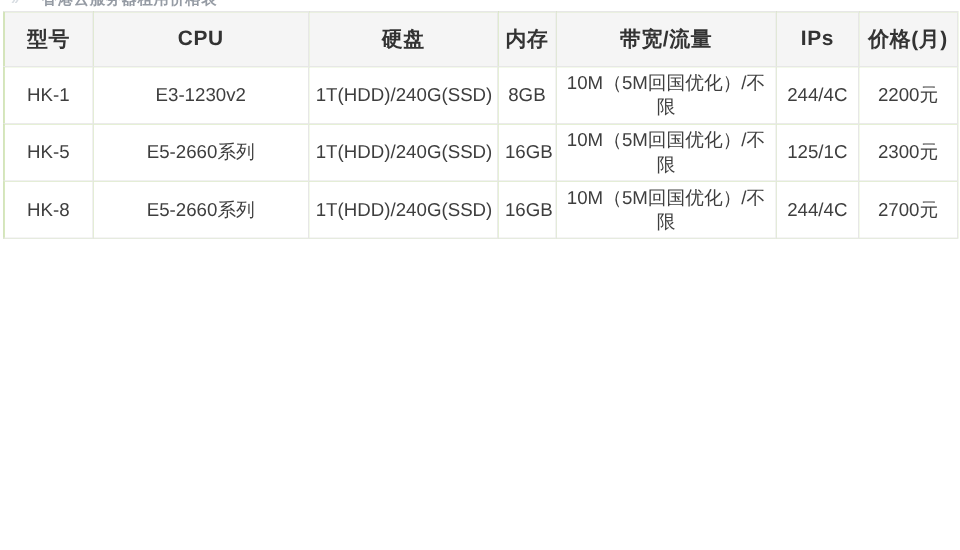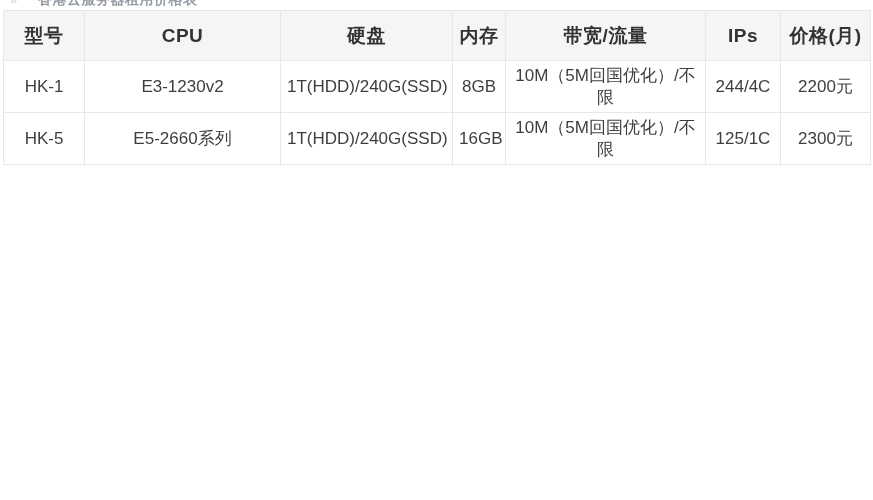--- a/index.html
+++ b/index.html
@@ -146,17 +146,26 @@
         </tr>
         <tr>
           <td class="c-model">HK-5</td>
           <td class="c-cpu">E5-2660系列</td>
           <td class="c-disk">1T(HDD)/240G(SSD)</td>
           <td class="c-mem">16GB</td>
           <td class="c-bw">10M（5M回国优化）/不限</td>
           <td class="c-ips">125/1C</td>
           <td class="c-price">2300元</td>
         </tr>
+        <tr>
+          <td class="c-model">HK-8</td>
+          <td class="c-cpu">E5-2660系列</td>
+          <td class="c-disk">1T(HDD)/240G(SSD)</td>
+          <td class="c-mem">16GB</td>
+          <td class="c-bw">10M（5M回国优化）/不限</td>
+          <td class="c-ips">244/4C</td>
+          <td class="c-price">2700元</td>
+        </tr>
       </tbody>
     </table>
   </div>
 
 </div>
 
 </body></html>

